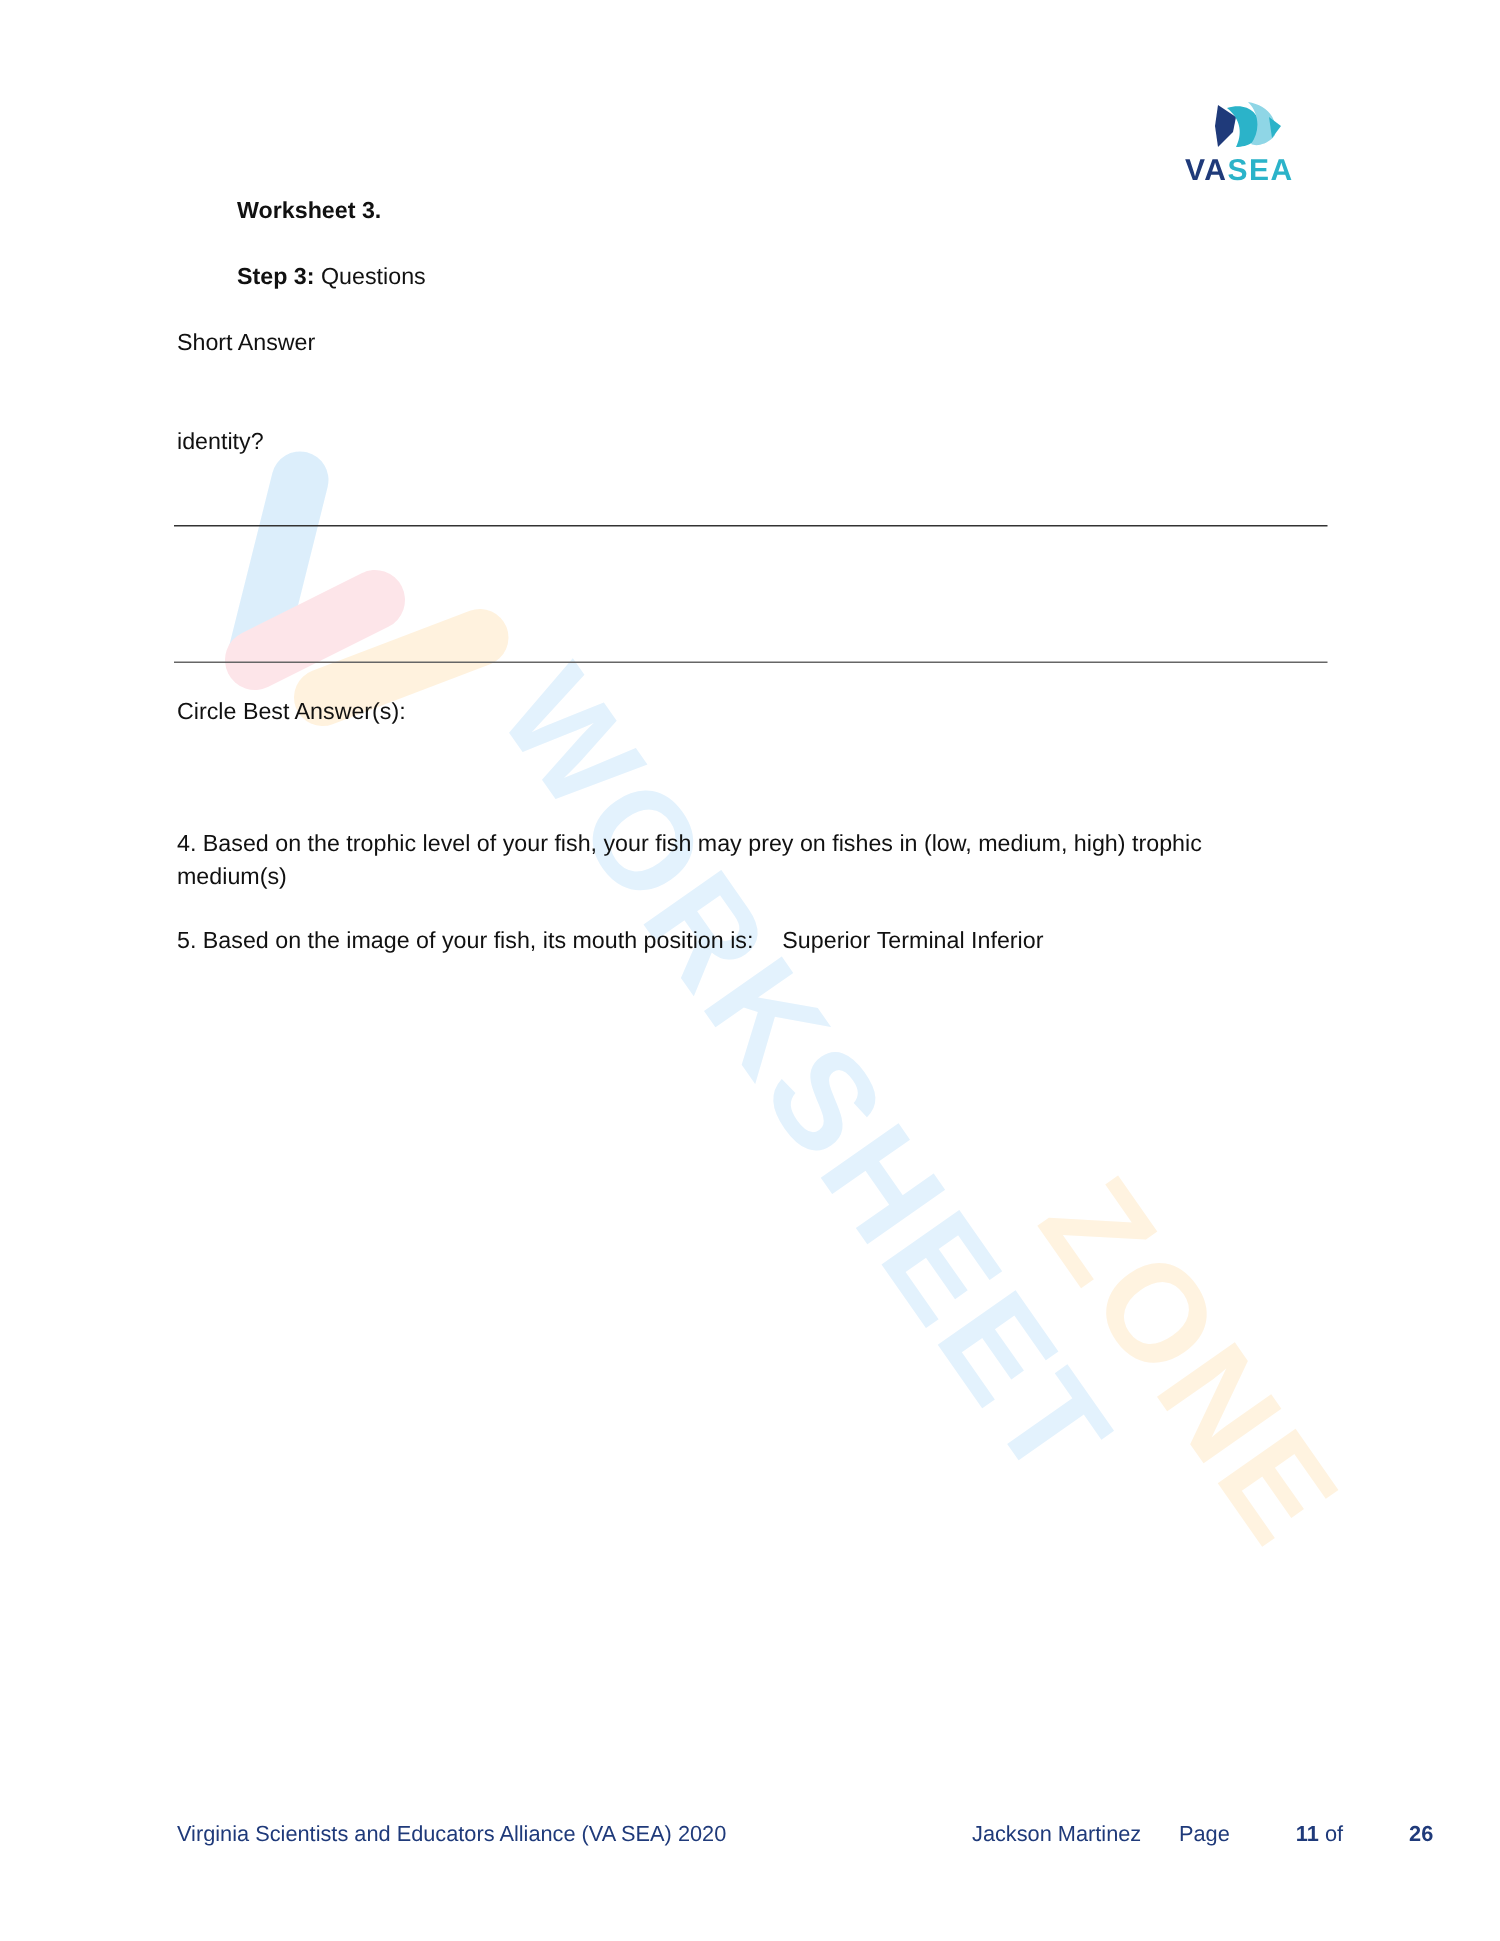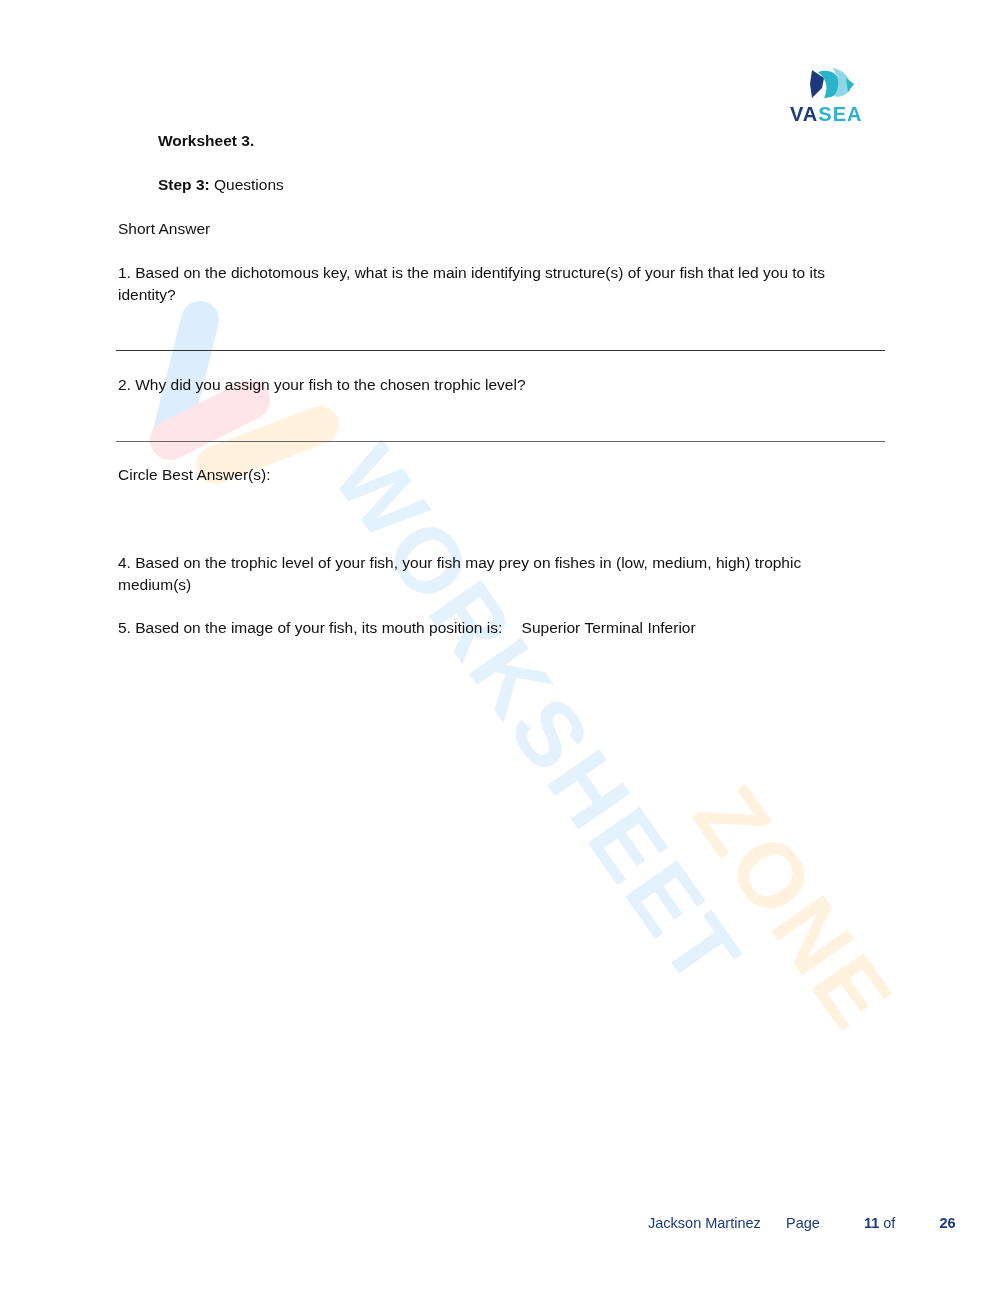--- a/index.html
+++ b/index.html
@@ -53,42 +53,41 @@
 
   <div class="line bold" style="top:130px">Worksheet 3.</div>
 
   <div class="line" style="top:174px">
     <span class="bold">Step 3:</span>
     <span>Questions</span>
   </div>
 
   <div class="line u" style="top:218px">Short Answer</div>
 
-  <div class="line" style="top:262px">1. Based on the dichotomous key, what is the main identifying structure(s) of your fish that led you to its</div>
   <div class="line" style="top:284px">identity?</div>
 
   <div class="rule thick" style="top:350px"></div>
 
-  <div class="line" style="top:374px">2. Why did you assign your fish to the chosen trophic level?</div>
 
   <div class="rule thin" style="top:441px"></div>
 
   <div class="line u" style="top:464px">Circle Best Answer(s):</div>
 
 
   <div class="line" style="top:552px">4. Based on the trophic level of your fish, your fish may prey on fishes in (low, medium, high) trophic</div>
   <div class="line" style="top:574px">medium(s)</div>
 
   <div class="line opts" style="top:617px">
     <span style="margin-left:0">5. Based on the image of your fish, its mouth position is:</span>
     <span style="margin-left:15px">Superior</span>
     <span>Terminal</span>
     <span>Inferior</span>
   </div>
 
+  <div class="footer" style="left:118px">Virginia Scientists and Educators Alliance (VA SEA) 2020</div>
   <div class="footer" style="left:648px">Jackson Martinez</div>
   <div class="footer" style="left:786px">
     <span>Page</span>
     <span class="bold">11</span>
     <span>of</span>
     <span class="bold">26</span>
   </div>
 </div>
 
 </body></html>

